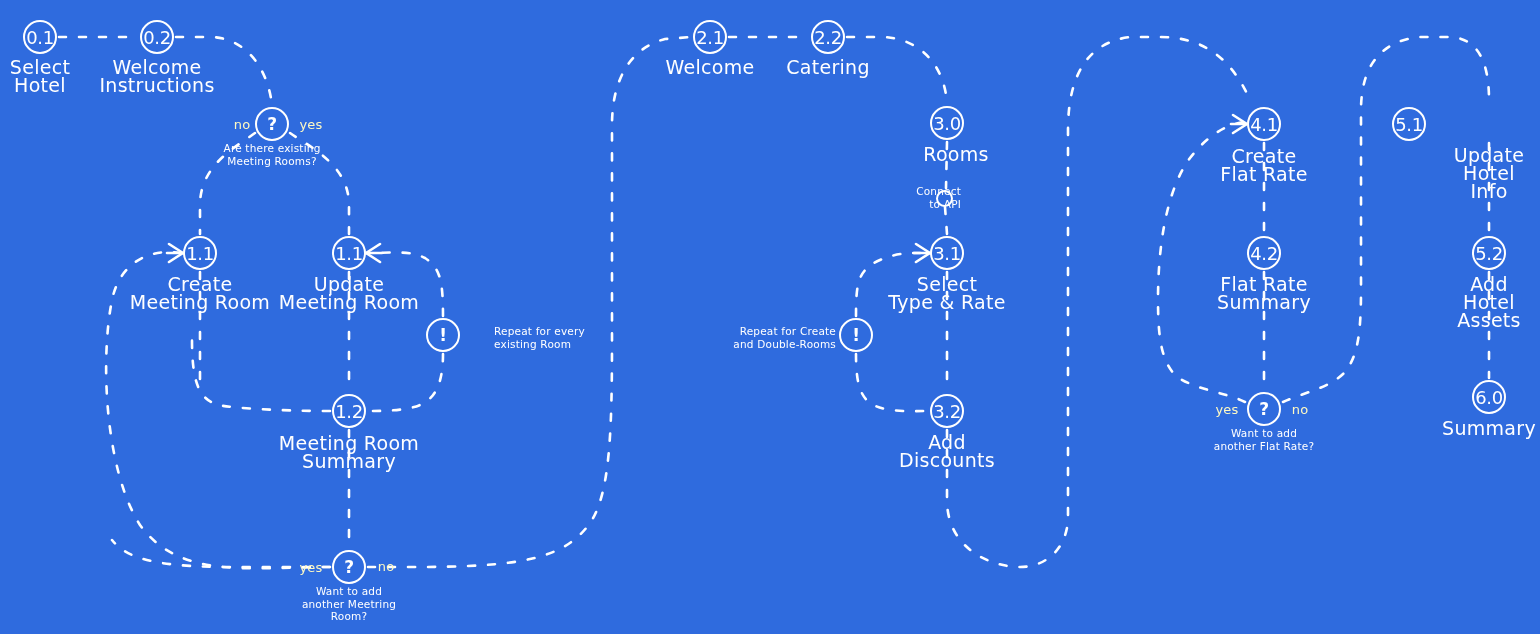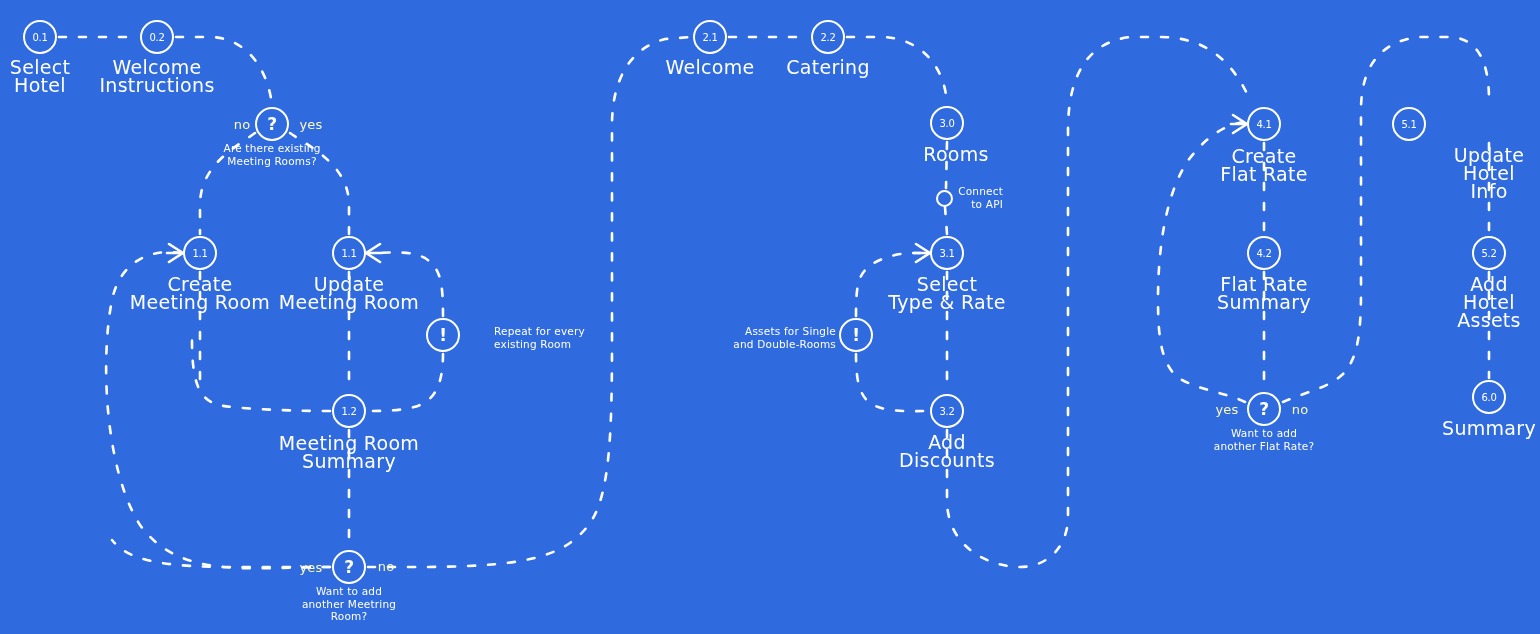--- a/index.html
+++ b/index.html
@@ -32,21 +32,21 @@
     height: 34px;
     margin-left: -17px;
     margin-top: -17px;
     border: 2.5px solid #ffffff;
     border-radius: 50%;
     box-sizing: border-box;
     display: flex;
     align-items: center;
     justify-content: center;
     color: #ffffff;
-    font-size: 10px;
+    font-size: 18px;
     letter-spacing: -0.3px;
     background: #2f6bde;
   }
   .node.small {
     width: 17px;
     height: 17px;
     margin-left: -8.5px;
     margin-top: -8.5px;
     border-width: 2.5px;
   }
@@ -160,27 +160,27 @@
     <div class="label small" style="left: 349px; top: 585px;">Want to add
 another Meetring
 Room?</div>
     <div class="node" style="left: 710px; top: 37px;">2.1</div>
     <div class="label" style="left: 710px; top: 58px;">Welcome</div>
     <div class="node" style="left: 828px; top: 37px;">2.2</div>
     <div class="label" style="left: 828px; top: 58px;">Catering</div>
     <div class="node" style="left: 947px; top: 123px;">3.0</div>
     <div class="label" style="left: 947px; top: 145px; margin-left: 9px;">Rooms</div>
     <div class="node small" style="left: 944px; top: 198px;"></div>
-    <div class="label small left" style="left: 961px; top: 185px; margin-left: 42px;">Connect
+    <div class="label small left" style="left: 961px; top: 185px;">Connect
 to API</div>
     <div class="node" style="left: 947px; top: 253px;">3.1</div>
     <div class="label" style="left: 947px; top: 275px;">Select
 Type &amp; Rate</div>
     <div class="node bang" style="left: 856px; top: 335px;">!</div>
-    <div class="label small left" style="left: 836px; top: 325px;">Assets for Single
+    <div class="label small left" style="left: 836px; top: 325px;">Repeat for Create
 and Double-Rooms</div>
     <div class="node" style="left: 947px; top: 411px;">3.2</div>
     <div class="label" style="left: 947px; top: 433px;">Add
 Discounts</div>
     <div class="node" style="left: 1264px; top: 124px;">4.1</div>
     <div class="label" style="left: 1264px; top: 147px;">Create
 Flat Rate</div>
     <div class="node" style="left: 1264px; top: 253px;">4.2</div>
     <div class="label" style="left: 1264px; top: 275px;">Flat Rate
 Summary</div>

